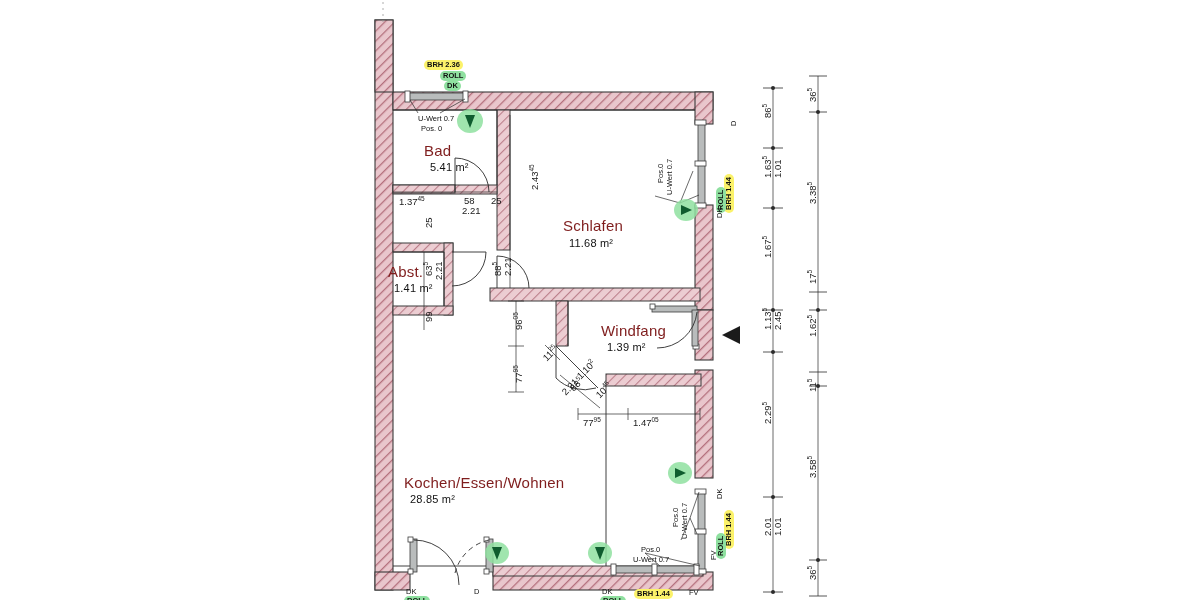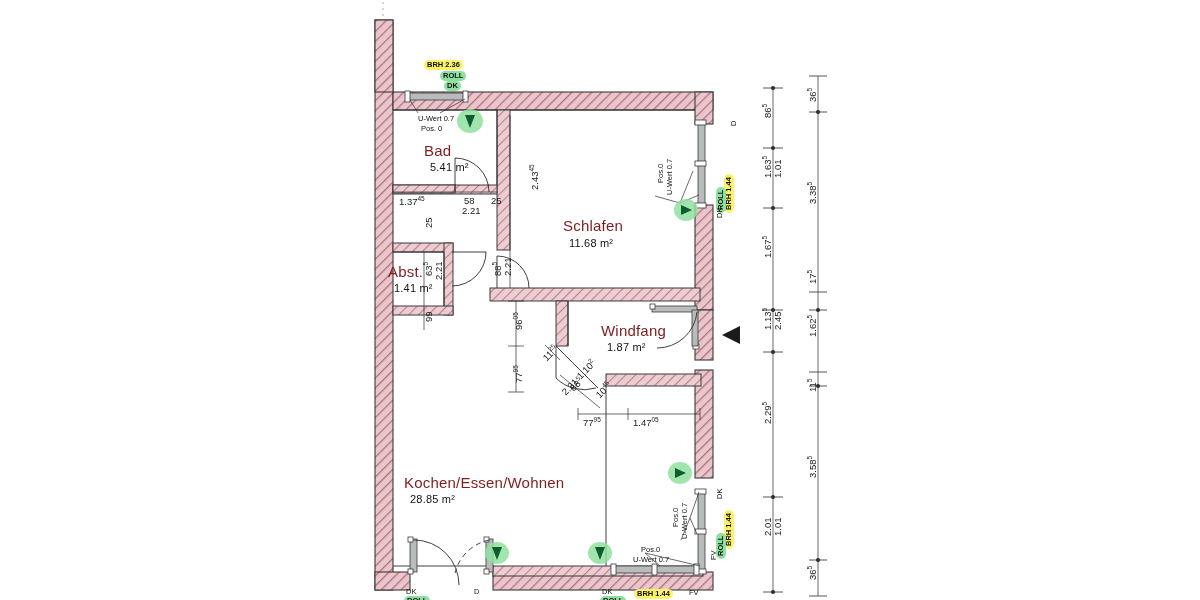--- a/index.html
+++ b/index.html
@@ -236,21 +236,21 @@
   </svg>
 
   <div id="rooms-layer">
       <div class="lbl room-name" style="left: 424px; top: 143px;">Bad</div>
       <div class="lbl room-area" style="left: 430px; top: 162px;">5.41 m²</div>
       <div class="lbl room-name" style="left: 563px; top: 218px;">Schlafen</div>
       <div class="lbl room-area" style="left: 569px; top: 238px;">11.68 m²</div>
       <div class="lbl room-name" style="left: 388px; top: 264px;">Abst.</div>
       <div class="lbl room-area" style="left: 394px; top: 283px;">1.41 m²</div>
       <div class="lbl room-name" style="left: 601px; top: 323px;">Windfang</div>
-      <div class="lbl room-area" style="left: 607px; top: 342px;">1.87 m²</div>
+      <div class="lbl room-area" style="left: 607px; top: 342px;">1.39 m²</div>
       <div class="lbl room-name" style="left: 404px; top: 475px;">Kochen/Essen/Wohnen</div>
       <div class="lbl room-area" style="left: 410px; top: 494px;">28.85 m²</div>
     </div>
   <div id="dims-layer">
       <div class="lbl dim" style="left: 399px; top: 197px;">1.37<sup>45</sup></div>
       <div class="lbl dim" style="left: 464px; top: 196px;">58</div>
       <div class="lbl dim" style="left: 462px; top: 206px;">2.21</div>
       <div class="lbl dim" style="left: 491px; top: 196px;">25</div>
       <div class="lbl dim" style="left: 424px; top: 228px; transform-origin: 0px 0px; transform: rotate(-90deg);">25</div>
       <div class="lbl dim" style="left: 424px; top: 276px; transform-origin: 0px 0px; transform: rotate(-90deg);">63<sup>5</sup></div>

